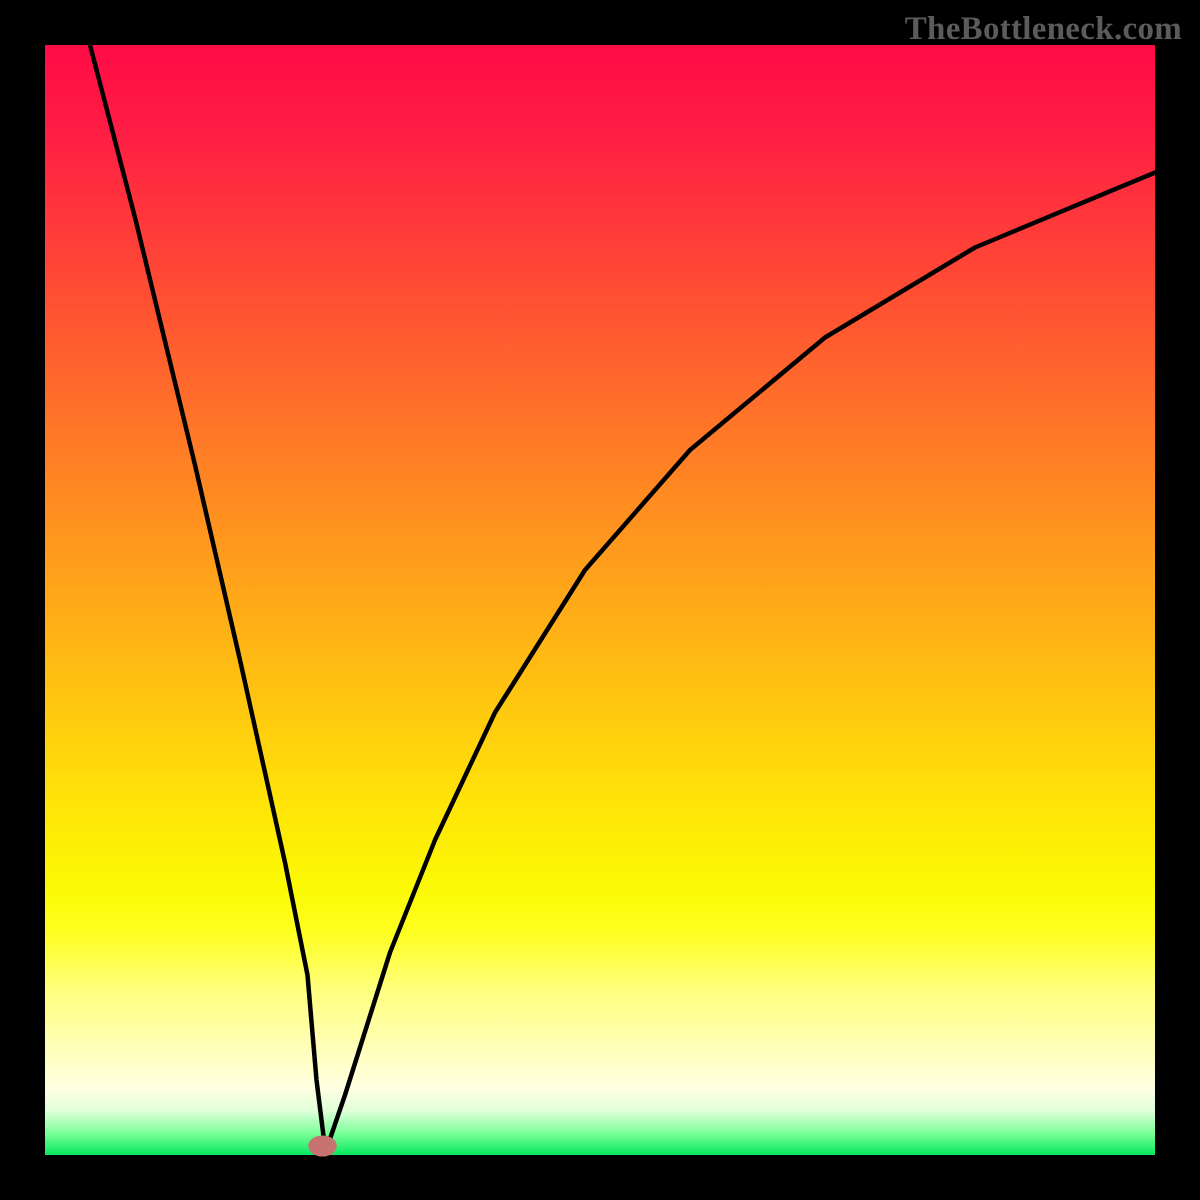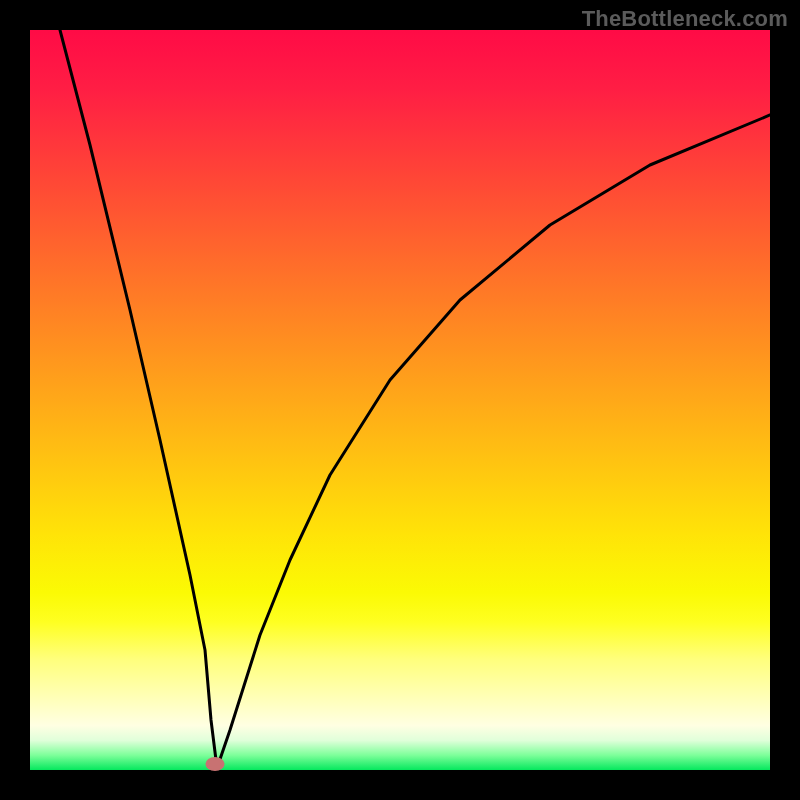--- a/index.html
+++ b/index.html
@@ -39,21 +39,21 @@
       #ffffe2 94%,
       #e0ffda 96%,
       #7dff9a 98%,
       #05e85e 100%
     );
   }
   .watermark {
     position: absolute;
     top: 6px;
     right: 12px;
-    font-family: Liberation Sans, sans-serif;
+    font-family: Liberation Serif, serif;
     font-size: 22px;
     font-weight: 600;
     color: #5b5b5b;
     letter-spacing: 0.2px;
   }
   .curve-svg {
     position: absolute;
     left: 0;
     top: 0;
     width: 740px;

